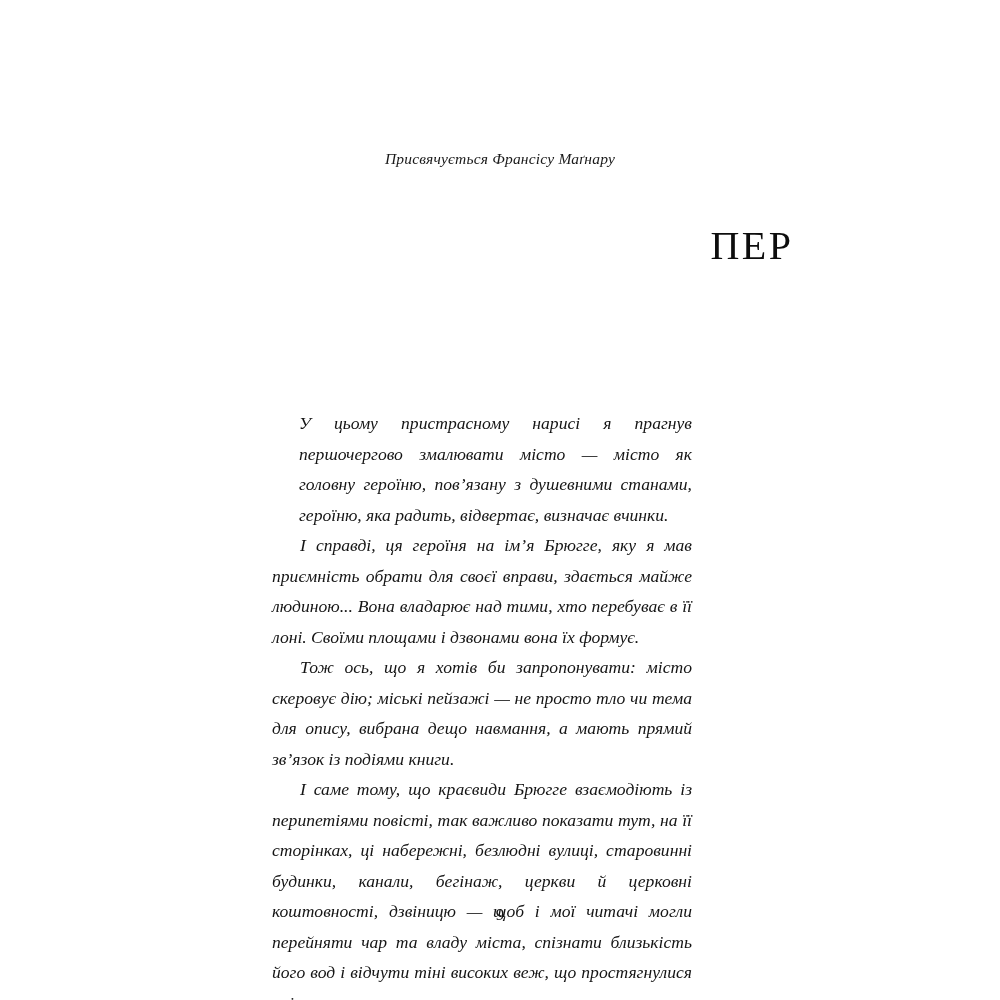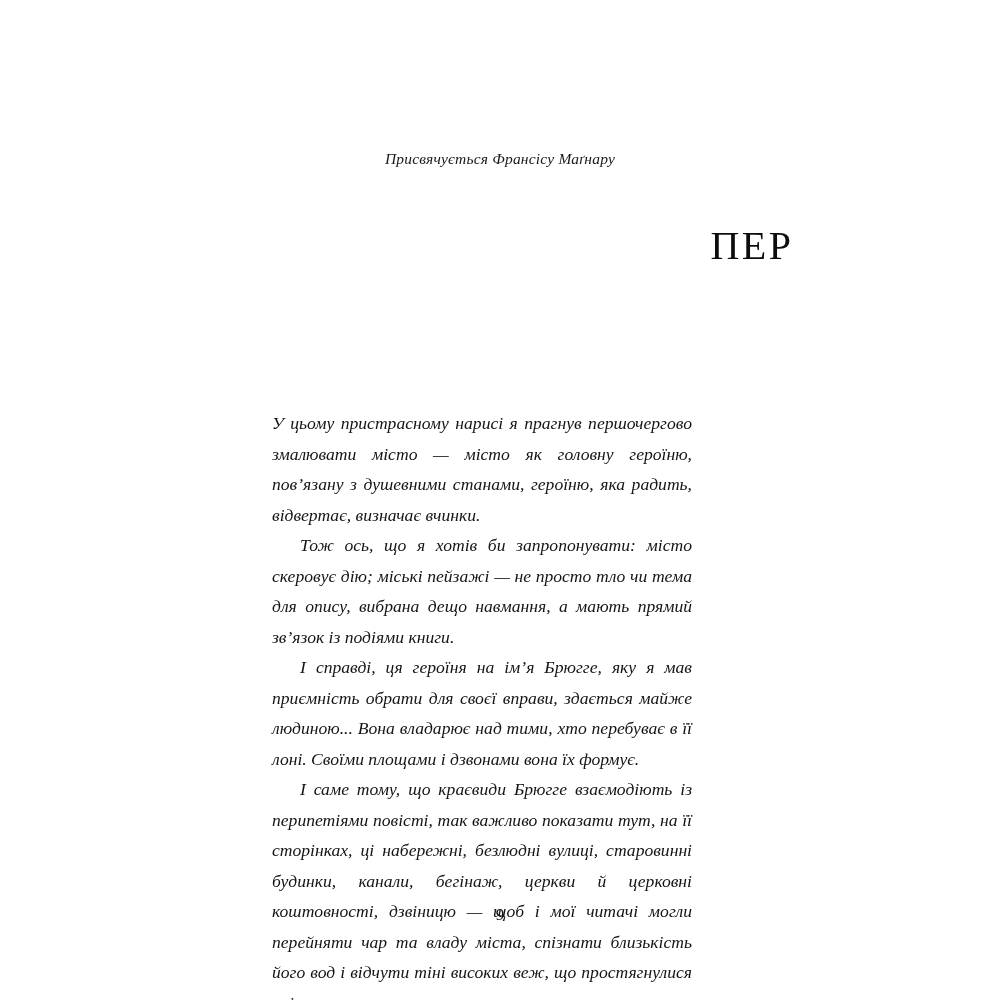--- a/index.html
+++ b/index.html
@@ -54,20 +54,21 @@
     line-height: 30.5px;
     text-align: justify;
     color: #141414;
   }
   .body-text p {
     margin: 0;
     text-indent: 28px;
   }
   .body-text p.first {
     text-indent: 0;
+    margin-left: 27px;
   }
   .folio {
     position: absolute;
     top: 905px;
     left: 0;
     width: 1000px;
     text-align: center;
     font-family: "Liberation Serif", serif;
     font-size: 17px;
     color: #151515;
@@ -77,20 +78,20 @@
 <body>
 
 <div class="page">
 
   <div class="dedication">Присвячується Франсісу Маґнару</div>
 
   <div class="chapter-title">ПЕРЕДСЛОВО</div>
 
   <div class="body-text">
     <p class="first">У цьому пристрасному нарисі я прагнув першочергово змалювати місто — місто як головну героїню, повʼязану з душевними станами, героїню, яка радить, відвертає, визначає вчинки.</p>
+    <p>І справді, ця героїня на імʼя Брюгге, яку я мав приємність обрати для своєї вправи, здається майже людиною... Вона владарює над тими, хто перебуває в її лоні. Своїми площами і дзвонами вона їх формує.</p>
     <p>Тож ось, що я хотів би запропонувати: місто скеровує дію; міські пейзажі — не просто тло чи тема для опису, вибрана дещо навмання, а мають прямий звʼязок із подіями книги.</p>
-    <p>І справді, ця героїня на імʼя Брюгге, яку я мав приємність обрати для своєї вправи, здається майже людиною... Вона владарює над тими, хто перебуває в її лоні. Своїми площами і дзвонами вона їх формує.</p>
     <p>І саме тому, що краєвиди Брюгге взаємодіють із перипетіями повісті, так важливо показати тут, на її сторінках, ці набережні, безлюдні вулиці, старовинні будинки, канали, бегінаж, церкви й церковні коштовності, дзвіницю — щоб і мої читачі могли перейняти чар та владу міста, спізнати близькість його вод і відчути тіні високих веж, що простягнулися крізь текст.</p>
   </div>
 
   <div class="folio">9</div>
 
 </div>
 
 </body></html>

